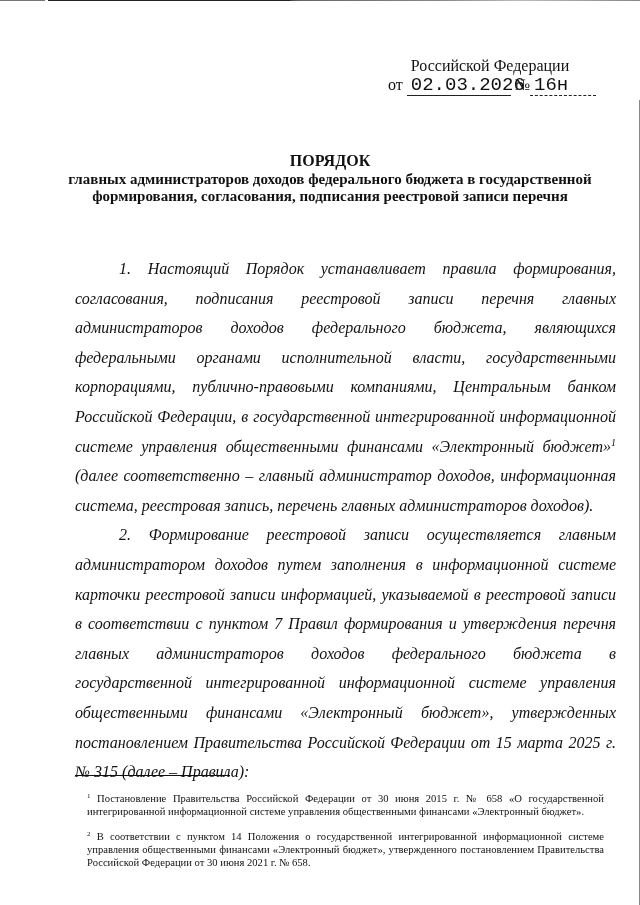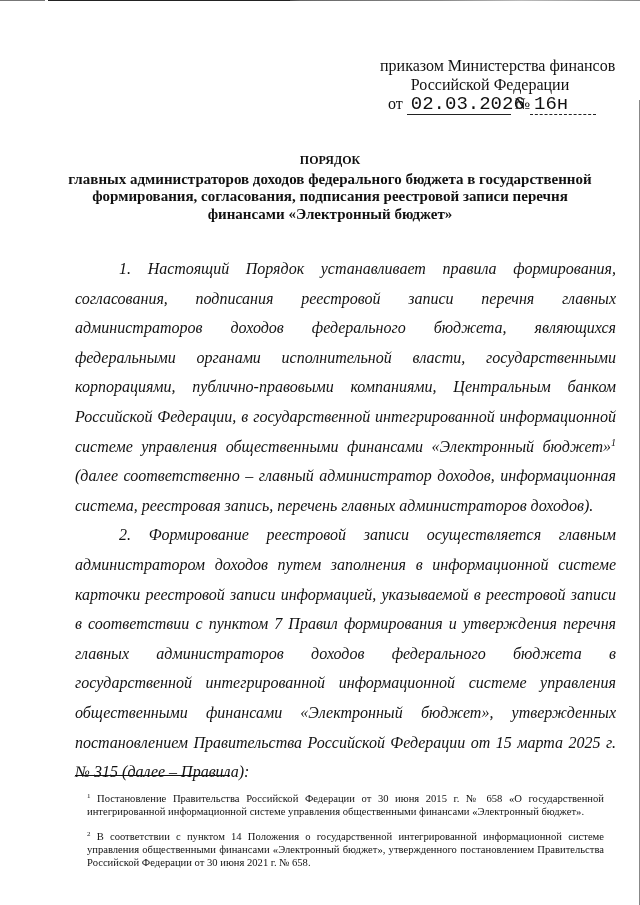--- a/index.html
+++ b/index.html
@@ -23,21 +23,21 @@
   .mono-fill {
     font-family: "Liberation Mono", "DejaVu Sans Mono", monospace; font-size: 19px;
     border-bottom: 1px solid #222; display: inline-block;
   }
   .date-fill { width: 100px; padding-left: 4px; }
   .num-fill { width: 62px; padding-left: 4px; border-bottom-style: dashed; }
   .title-block {
     position: absolute; left: 60px; top: 152px; width: 540px;
     text-align: center; font-weight: bold; font-size: 15px; line-height: 17.5px;
   }
-  .title-block .main-title { font-size: 12px; display: block; margin-bottom: 1px; }
+  .title-block .main-title { font-size: 16px; display: block; margin-bottom: 1px; }
   .title-block .sub { display: block; white-space: nowrap; }
   .body-text {
     position: absolute; left: 75px; top: 254px; width: 541px;
     font-size: 16px; line-height: 29.6px; text-align: justify;
   }
   .body-text p { margin: 0; text-indent: 44px; font-style: italic; }
   sup { font-size: 10px; line-height: 0; vertical-align: 6px; }
   .fn-sep {
     position: absolute; left: 75px; top: 775px; width: 155px; height: 1px; background: #111;
   }
@@ -48,34 +48,32 @@
   .footnotes p { margin: 12px; }
   .footnotes sup { font-size: 7px; vertical-align: 4px; }
 </style>
 </head>
 <body>
 
 <div class="top-edge"></div>
 <div class="right-edge"></div>
 
 <div class="approval">
-  <span class="line">приказом Министерства финансов</span>
   <span class="line">Российской Федерации</span>
   <span class="line order-line">
     <span>от</span>
     <span class="mono-fill date-fill">02.03.2026</span>
     <span>№</span><span class="mono-fill num-fill">16н</span>
   </span>
 </div>
 
 <div class="title-block">
   <span class="main-title">ПОРЯДОК</span>
   <span class="sub">главных администраторов доходов федерального бюджета в государственной</span>
   <span class="sub">формирования, согласования, подписания реестровой записи перечня</span>
-  <span class="sub">финансами «Электронный бюджет»</span>
 </div>
 
 <div class="body-text">
   <p><span>1. Настоящий Порядок устанавливает правила формирования, согласования, подписания реестровой записи перечня главных администраторов доходов федерального бюджета, являющихся федеральными органами исполнительной власти, государственными корпорациями, публично-правовыми компаниями, Центральным банком Российской Федерации, в государственной интегрированной информационной системе управления общественными финансами «Электронный бюджет»</span><sup>1</sup><span> (далее соответственно – главный администратор доходов, информационная система, реестровая запись, перечень главных администраторов доходов).</span></p>
   <p>2. Формирование реестровой записи осуществляется главным администратором доходов путем заполнения в информационной системе карточки реестровой записи информацией, указываемой в реестровой записи в соответствии с пунктом 7 Правил формирования и утверждения перечня главных администраторов доходов федерального бюджета в государственной интегрированной информационной системе управления общественными финансами «Электронный бюджет», утвержденных постановлением Правительства Российской Федерации от 15 марта 2025 г. № 315 (далее – Правила):</p>
 </div>
 
 <div class="fn-sep"></div>
 
 <div class="footnotes">

